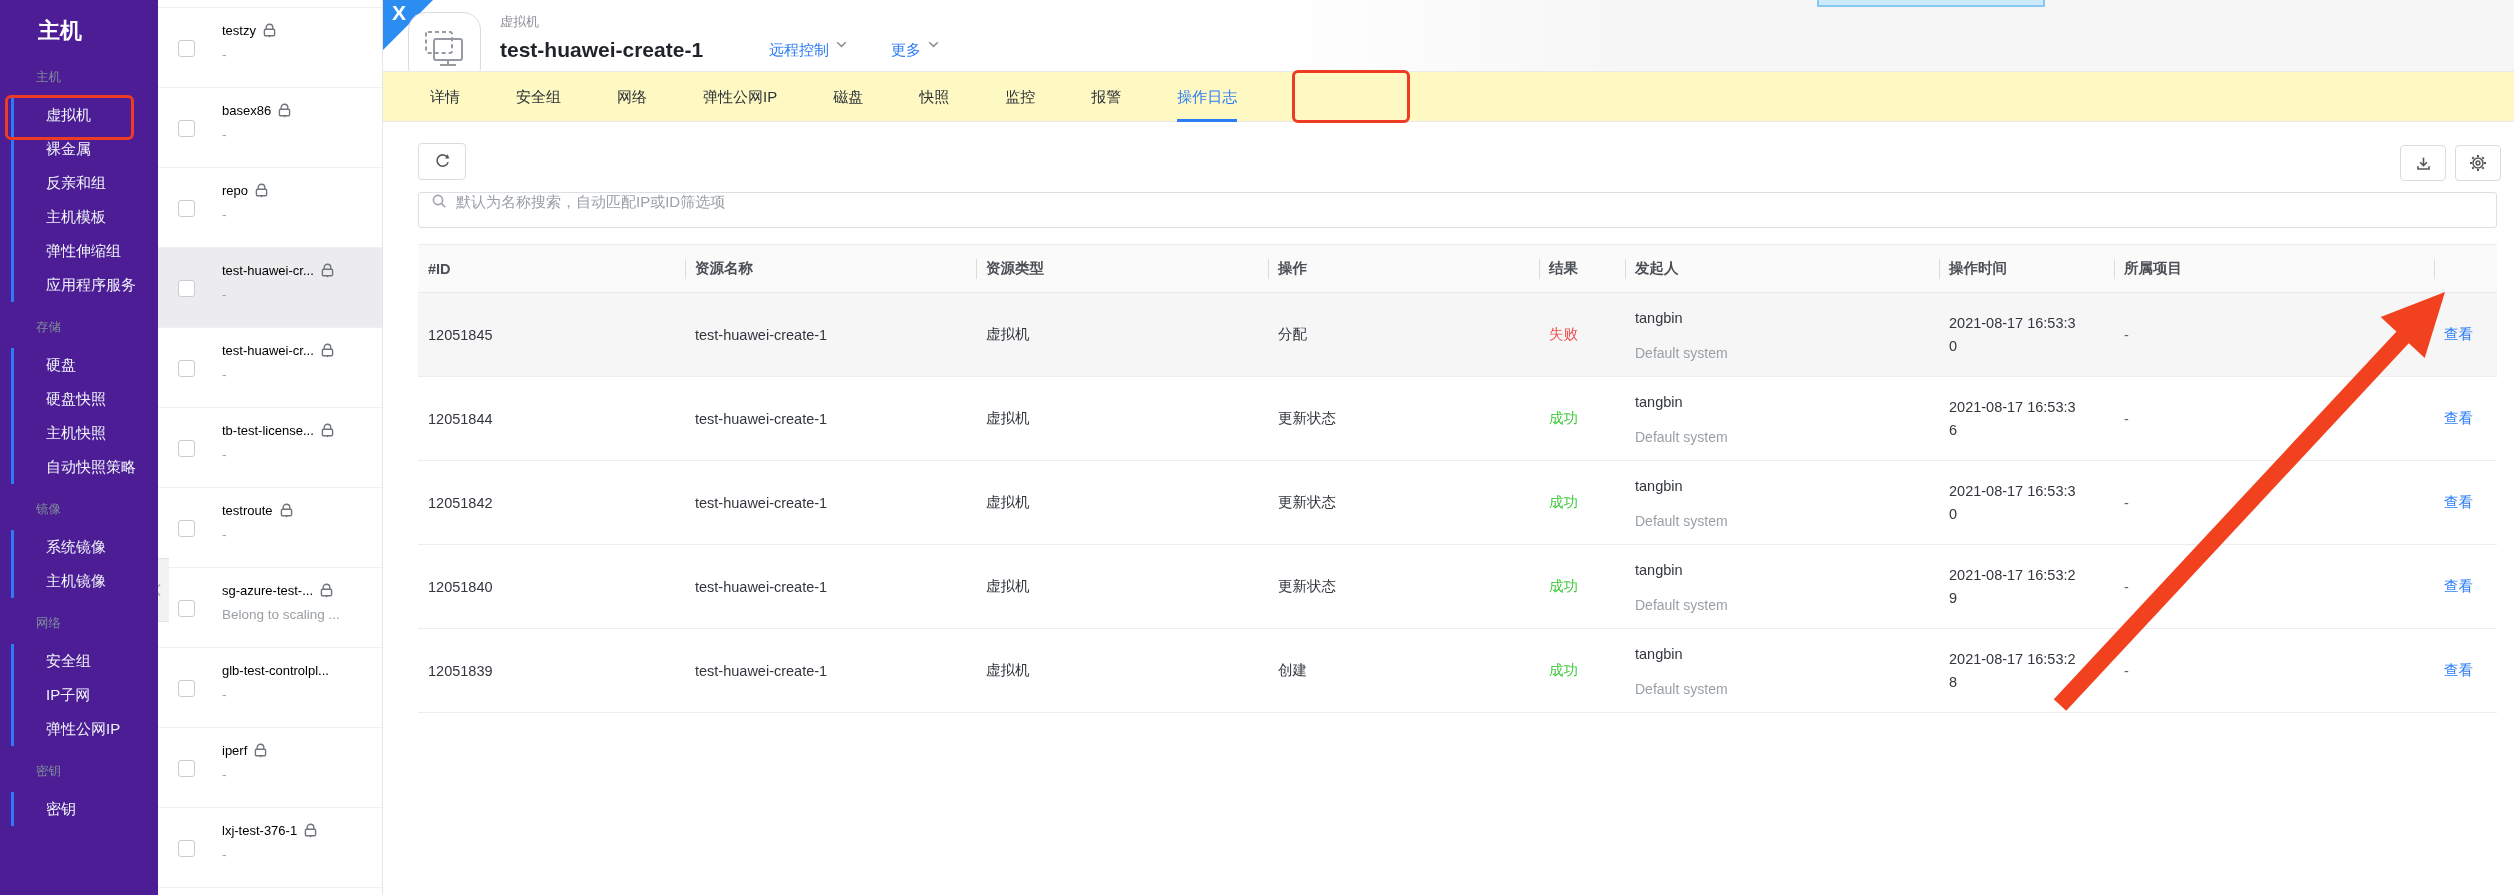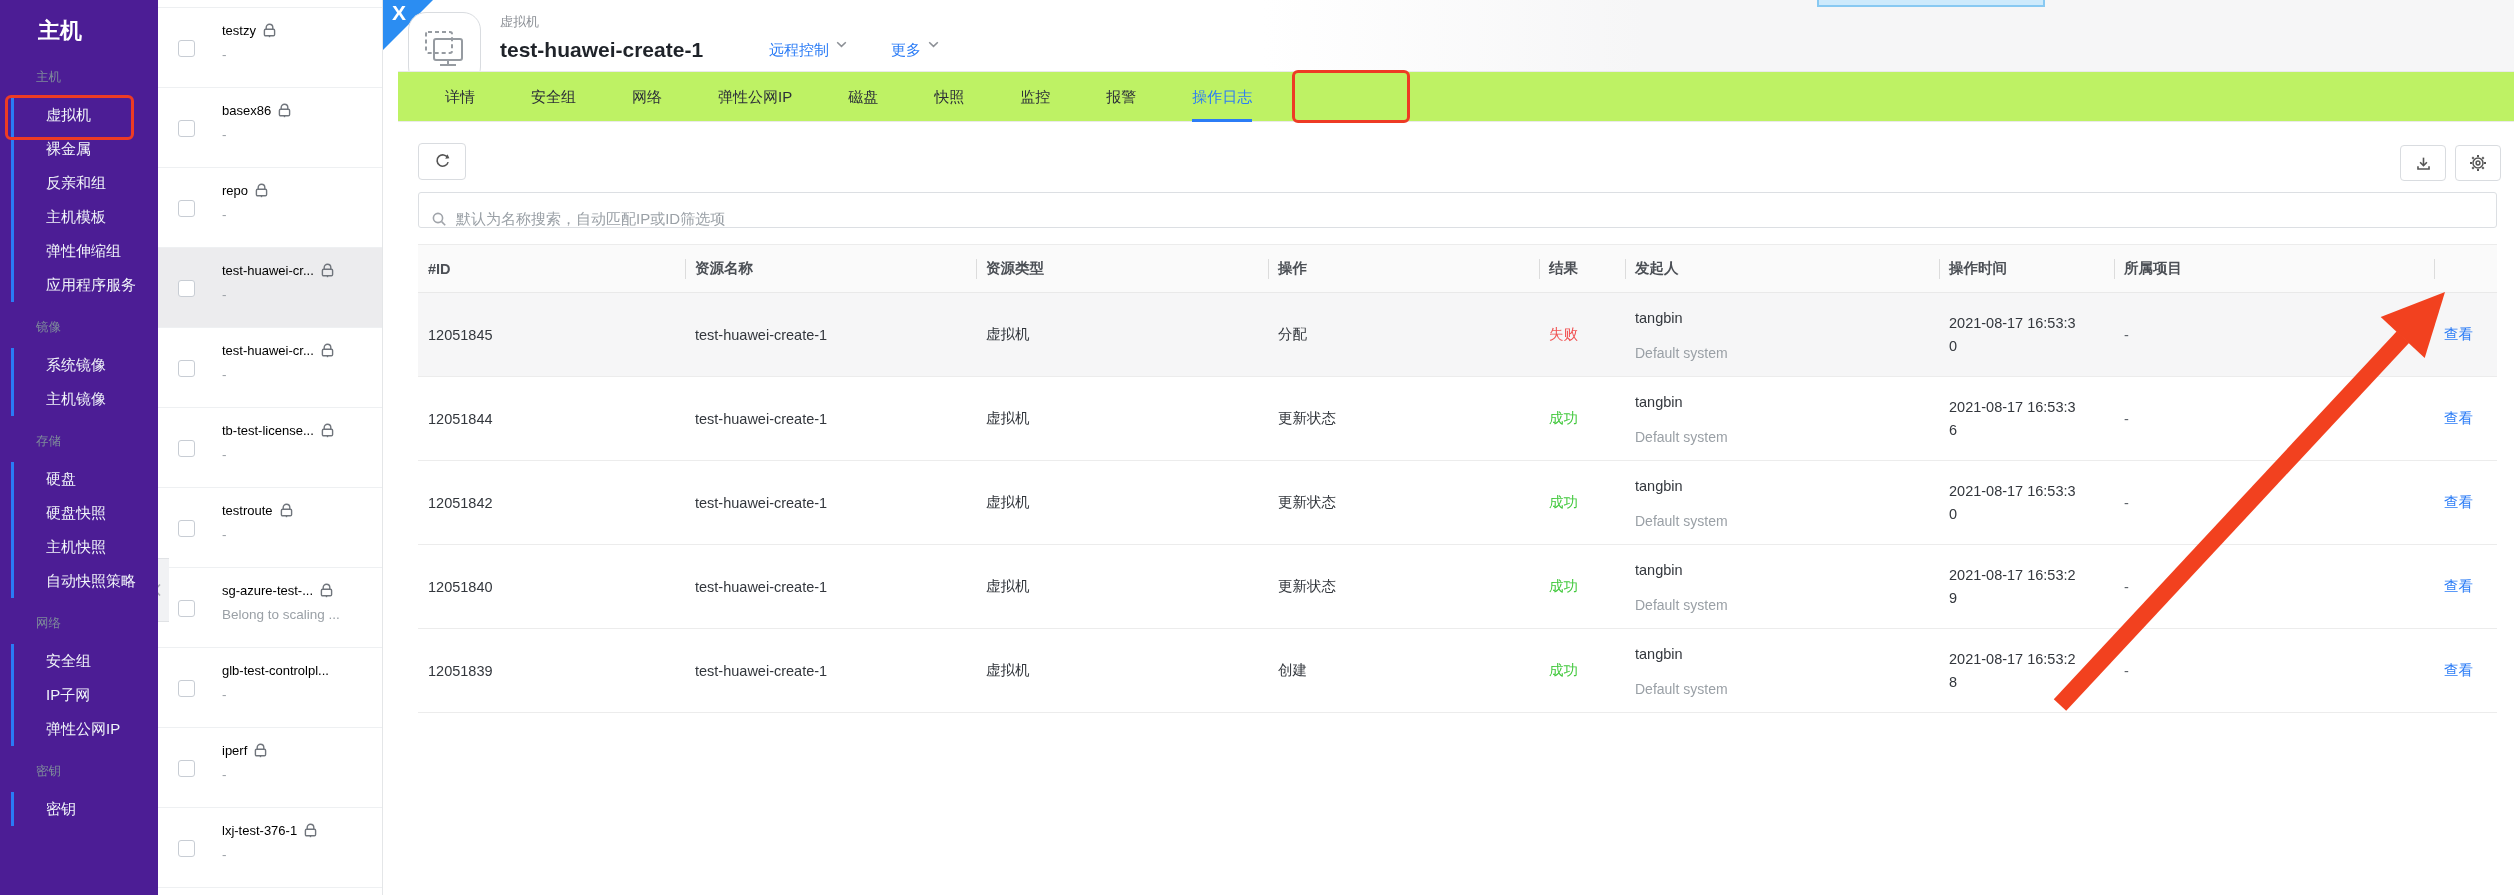--- a/index.html
+++ b/index.html
@@ -34,30 +34,30 @@
   .vm-icon{position:absolute;left:25px;top:12px;width:73px;height:73px;border:1px solid #d9dce0;border-radius:18px;display:flex;align-items:center;justify-content:center;background:#fff}
   .head-meta{position:absolute;left:117px;top:13px;white-space:nowrap}
   .head-type{font-size:13px;color:#8c9096}
   .head-title-row{margin-top:7px;display:flex;align-items:center}
   .head-title{font-size:21px;font-weight:bold;color:#1f2329}
   .head-link{margin-left:66px;font-size:15px;color:#2b7cf6;display:flex;align-items:flex-start;cursor:pointer}
   .head-link + .head-link{margin-left:44px}
   .head-link svg{margin-left:7px}
   .cut-btn{position:absolute;top:0;left:1434px;width:228px;height:7px;background:#cdeafc;border:2px solid #88c9f2;border-top:none}
 
-  .tabs{position:absolute;top:71px;left:15px;right:0;height:51px;border-top:1px solid #eaeaea;border-bottom:1px solid #eaeaea;display:flex;padding-left:19px;background:#bef264}
+  .tabs{position:absolute;top:71px;left:0;right:0;height:51px;border-top:1px solid #eaeaea;border-bottom:1px solid #eaeaea;display:flex;padding-left:19px;background:#fef9c3}
   .tab{padding:0 28px;line-height:49px;font-size:15px;color:#2d3138;cursor:pointer;position:relative;white-space:nowrap}
   .tab.active{color:#2b7cf6}
   .tab.active::after{content:"";position:absolute;left:28px;right:28px;bottom:-1px;height:3px;background:#2b7cf6}
 
   .refresh-btn{position:absolute;left:35px;top:143px;width:48px;height:37px;border:1px solid #d9dce0;border-radius:4px;background:#fff;display:flex;align-items:center;justify-content:center;cursor:pointer}
   .right-btns{position:absolute;right:13px;top:145px;display:flex;gap:9px}
   .sq-btn{width:46px;height:36px;border:1px solid #d9dce0;border-radius:4px;background:#fff;display:flex;align-items:center;justify-content:center;cursor:pointer}
 
-  .search{position:absolute;left:35px;right:17px;top:192px;height:36px;border:1px solid #dcdfe3;border-radius:3px;background:#fff;display:flex;align-items:flex-end;padding-left:12px}
+  .search{position:absolute;left:35px;right:17px;top:192px;height:36px;border:1px solid #dcdfe3;border-radius:3px;background:#fff;display:flex;align-items:flex-start;padding-left:12px}
   .search input{border:none;outline:none;flex:1;margin-left:9px;font-size:15px;color:#33373d;font-family:inherit;background:transparent}
   .search input::placeholder{color:#9aa0a6}
 
   .table-wrap{position:absolute;top:244px;left:35px;right:17px}
   table{width:100%;border-collapse:collapse;table-layout:fixed}
   thead th{height:48px;background:#fafafa;font-size:14.5px;font-weight:bold;color:#4b4f55;text-align:left;padding-left:10px;border-top:1px solid #ececec;border-bottom:1px solid #e9e9e9;position:relative}
   thead th.sep::before{content:"";position:absolute;left:0;top:14px;height:20px;width:1px;background:#dcdcdc}
   tbody td{height:84px;border-bottom:1px solid #ececec;padding-left:10px;font-size:14.5px;color:#33373d;vertical-align:middle}
   tbody tr.hl{background:#f6f6f7}
   .res-fail{color:#f15353}
@@ -85,33 +85,33 @@
         <div class="side-items">
           <div class="side-item selected">虚拟机</div>
           <div class="side-item">裸金属</div>
           <div class="side-item">反亲和组</div>
           <div class="side-item">主机模板</div>
           <div class="side-item">弹性伸缩组</div>
           <div class="side-item">应用程序服务</div>
         </div>
       </div>
       <div class="side-section">
-        <div class="side-section-label">镜像</div>
-        <div class="side-items">
-          <div class="side-item">系统镜像</div>
-          <div class="side-item">主机镜像</div>
-        </div>
-      </div>
-      <div class="side-section">
         <div class="side-section-label">存储</div>
         <div class="side-items">
           <div class="side-item">硬盘</div>
           <div class="side-item">硬盘快照</div>
           <div class="side-item">主机快照</div>
           <div class="side-item">自动快照策略</div>
+        </div>
+      </div>
+      <div class="side-section">
+        <div class="side-section-label">镜像</div>
+        <div class="side-items">
+          <div class="side-item">系统镜像</div>
+          <div class="side-item">主机镜像</div>
         </div>
       </div>
       <div class="side-section">
         <div class="side-section-label">网络</div>
         <div class="side-items">
           <div class="side-item">安全组</div>
           <div class="side-item">IP子网</div>
           <div class="side-item">弹性公网IP</div>
         </div>
       </div>

